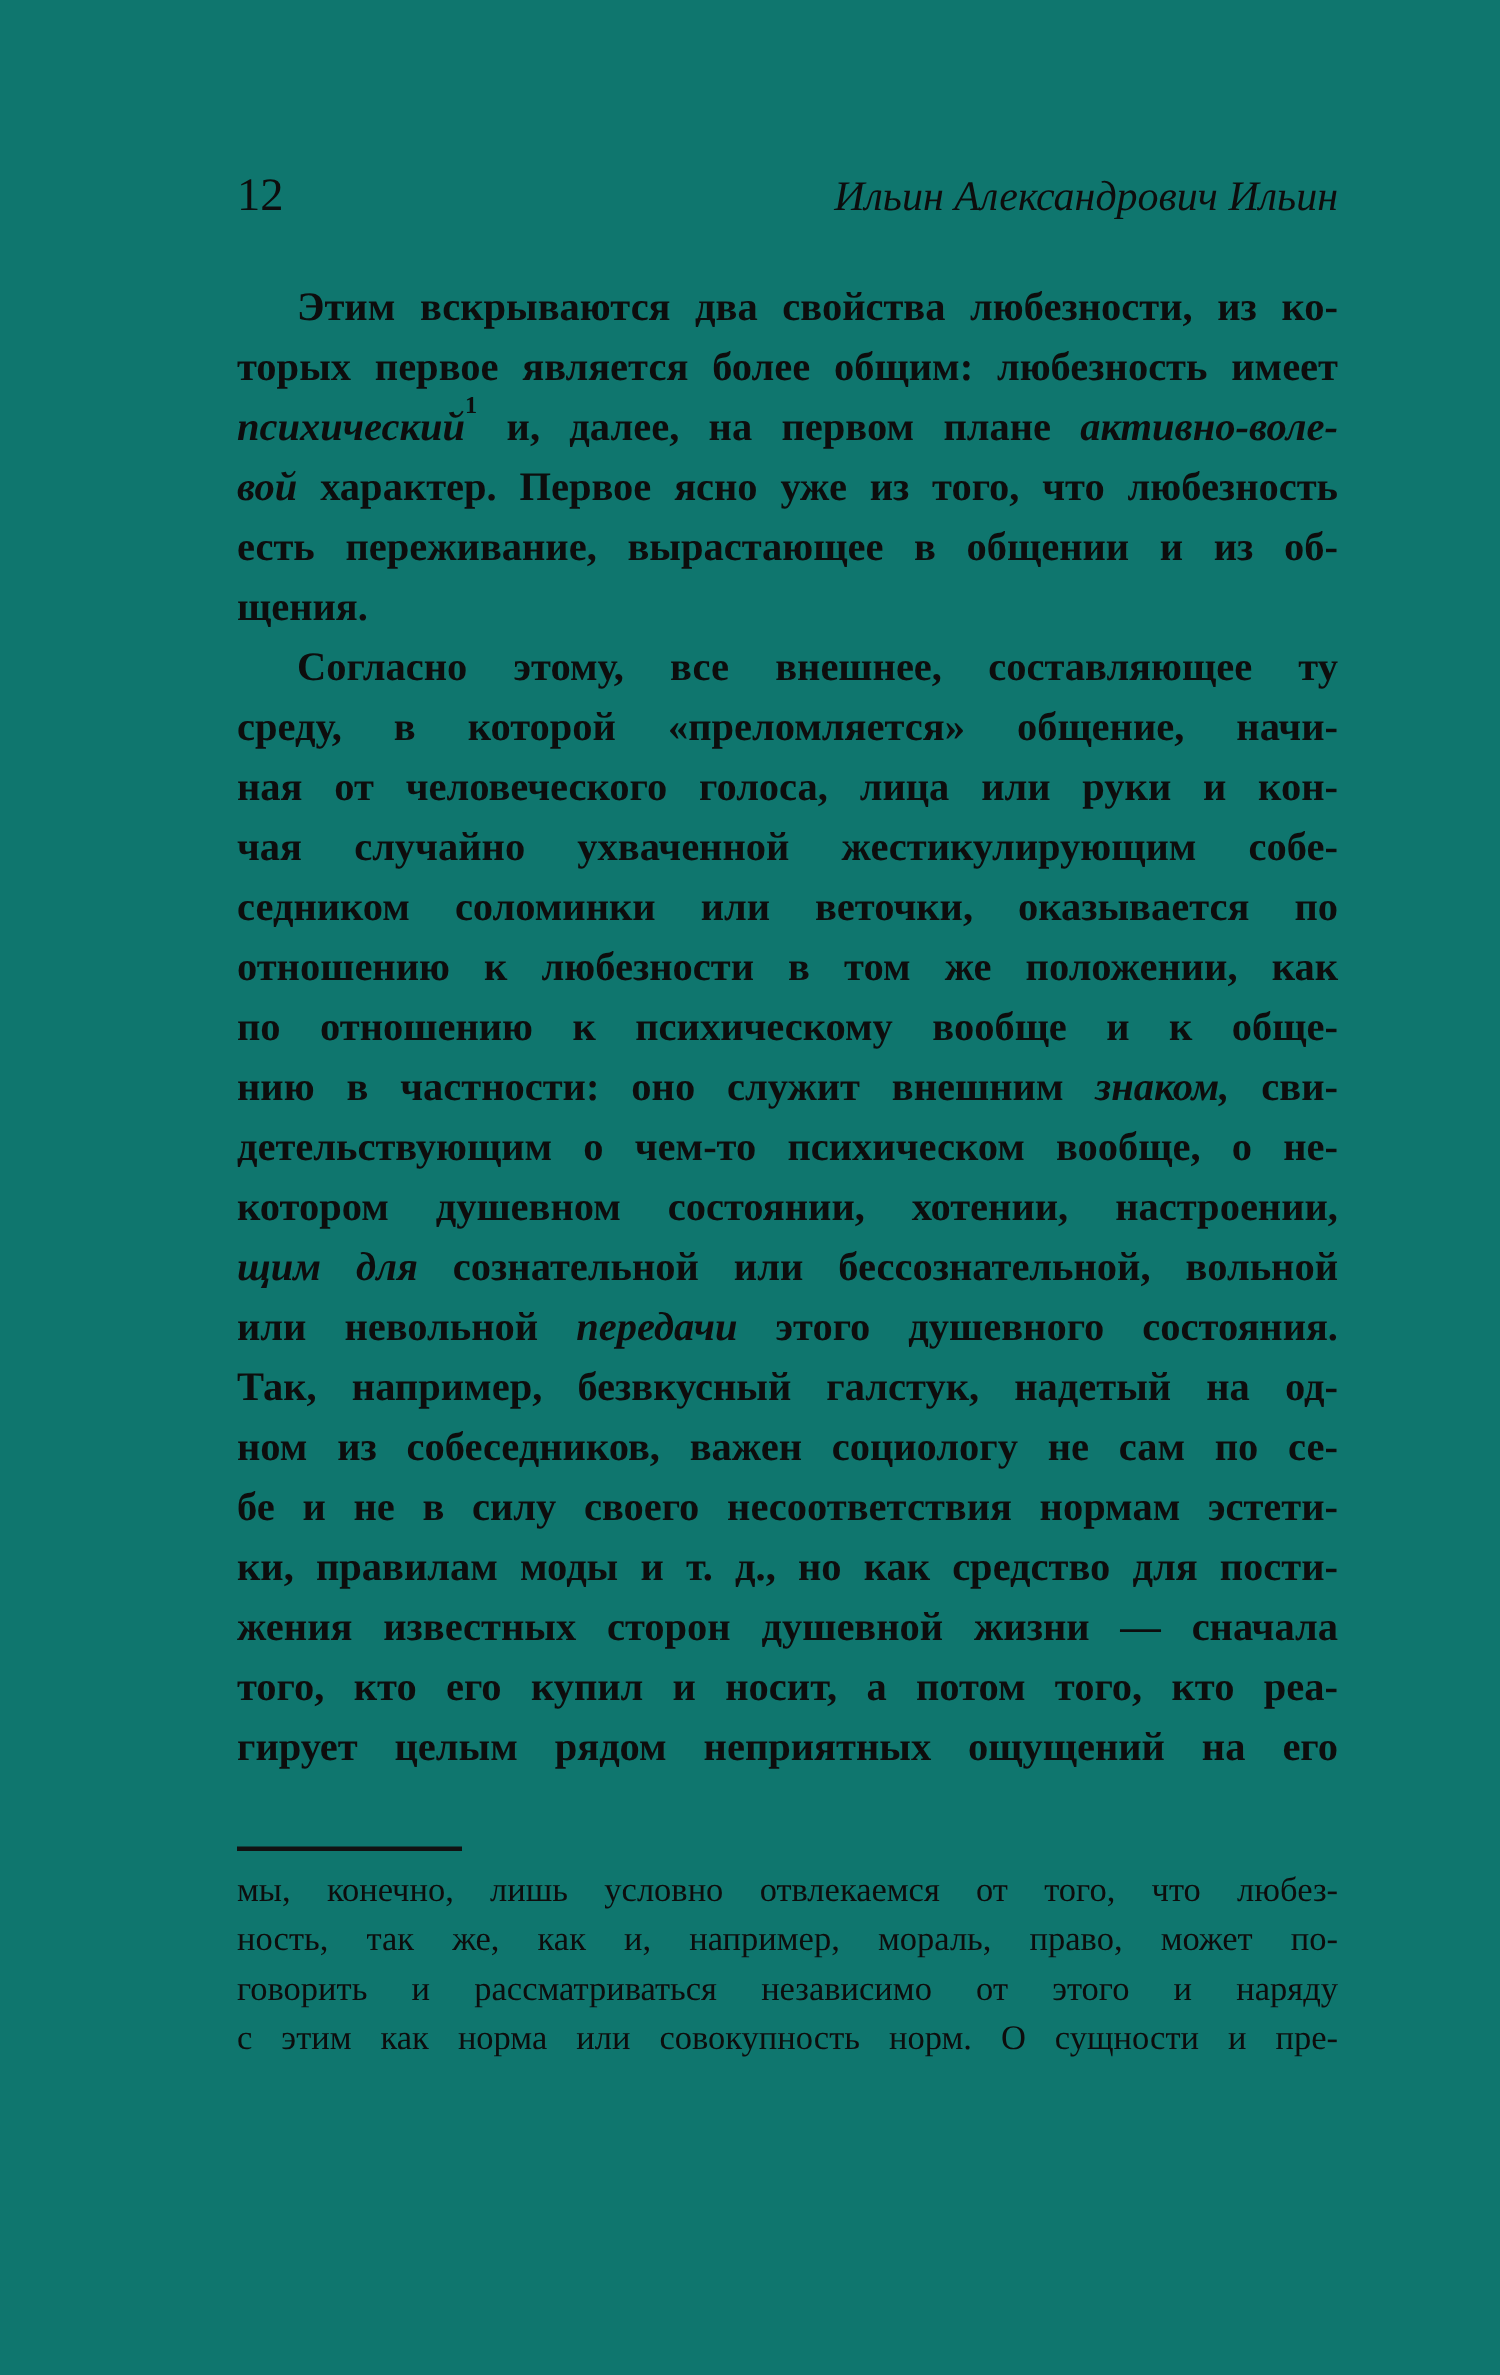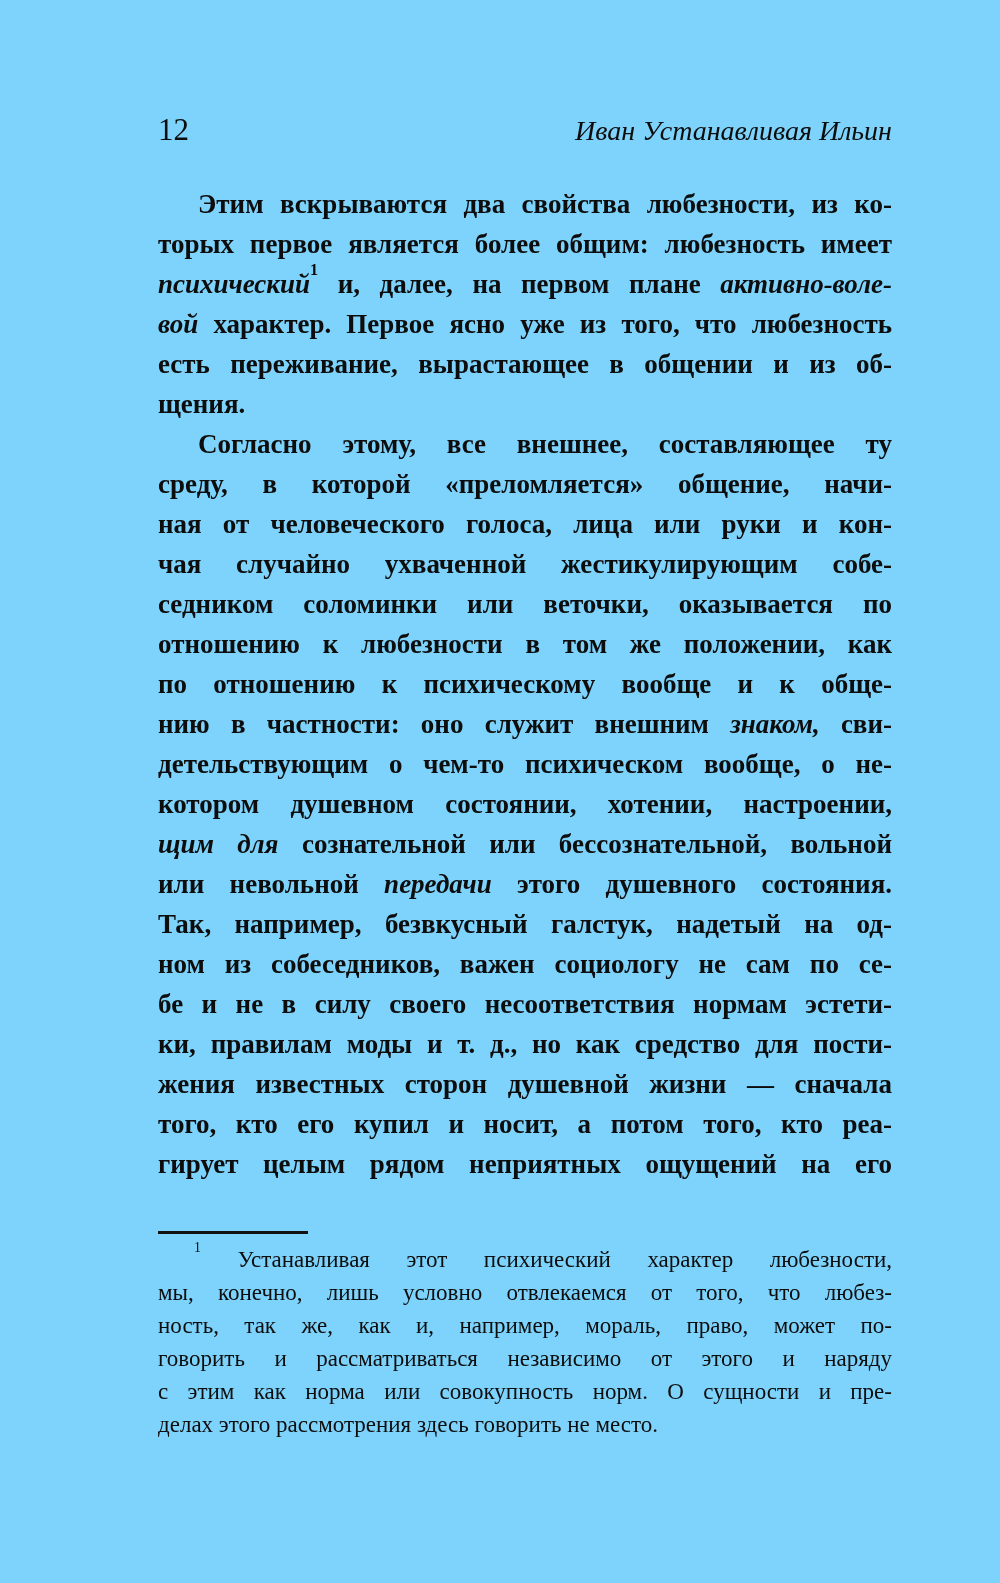--- a/index.html
+++ b/index.html
@@ -2,21 +2,21 @@
 <html><head>
 <meta charset="utf-8">
 <style>
   html, body { margin: 0; padding: 0; }
   body {
     width: 1000px; height: 1583px;
     background: #ffffff;
     font-family: "Liberation Serif", "DejaVu Serif", serif;
     color: #0d0d0d;
   }
-  .page { position: relative; width: 1000px; height: 1583px; background: #7dd3fc; overflow: hidden; }
+  .page { position: relative; width: 1000px; height: 1583px; background: #0f766e; overflow: hidden; }
 
   .header {
     position: absolute; left: 158px; top: 112px; width: 734px;
     display: flex; justify-content: space-between; align-items: baseline;
   }
   .pagenum { font-size: 31px; line-height: 36px; }
   .author  { font-size: 28px; line-height: 36px; font-style: italic; }
 
   .body-text {
     position: absolute; left: 158px; top: 184px; width: 734px;
@@ -53,21 +53,21 @@
   .footnote .line { height: 33px; line-height: 33px; }
   .footnote .line.indent { padding-left: 36px; }
 </style>
 </head>
 <body>
 
 <div class="page">
 
   <div class="header">
     <span class="pagenum">12</span>
-    <span class="author">Иван Устанавливая Ильин</span>
+    <span class="author">Ильин Александрович Ильин</span>
   </div>
 
   <div class="body-text">
       <div class="line indent"><span>Этим вскрываются два свойства любезности, из ко-</span></div>
       <div class="line"><span>торых первое является более общим: любезность имеет</span></div>
       <div class="line"><span class="it">психический</span><sup class="fn">1</sup><span> и, далее, на первом плане </span><span class="it">активно-воле-</span></div>
       <div class="line"><span class="it">вой</span><span> характер. Первое ясно уже из того, что любезность</span></div>
       <div class="line"><span>есть переживание, вырастающее в общении и из об-</span></div>
       <div class="line last"><span>щения.</span></div>
       <div class="line indent"><span>Согласно этому, все внешнее, составляющее ту</span></div>
@@ -87,21 +87,19 @@
       <div class="line"><span>бе и не в силу своего несоответствия нормам эстети-</span></div>
       <div class="line"><span>ки, правилам моды и т. д., но как средство для пости-</span></div>
       <div class="line"><span>жения известных сторон душевной жизни — сначала</span></div>
       <div class="line"><span>того, кто его купил и носит, а потом того, кто реа-</span></div>
       <div class="line"><span>гирует целым рядом неприятных ощущений на его</span></div>
     </div>
 
   <div class="footnote-rule"></div>
 
   <div class="footnote">
-      <div class="line indent"><sup class="fn">1</sup><span> Устанавливая этот психический характер любезности,</span></div>
       <div class="line"><span>мы, конечно, лишь условно отвлекаемся от того, что любез-</span></div>
       <div class="line"><span>ность, так же, как и, например, мораль, право, может по-</span></div>
       <div class="line"><span>говорить и рассматриваться независимо от этого и наряду</span></div>
       <div class="line"><span>с этим как норма или совокупность норм. О сущности и пре-</span></div>
-      <div class="line last"><span>делах этого рассмотрения здесь говорить не место.</span></div>
     </div>
 
 </div>
 
 </body></html>

